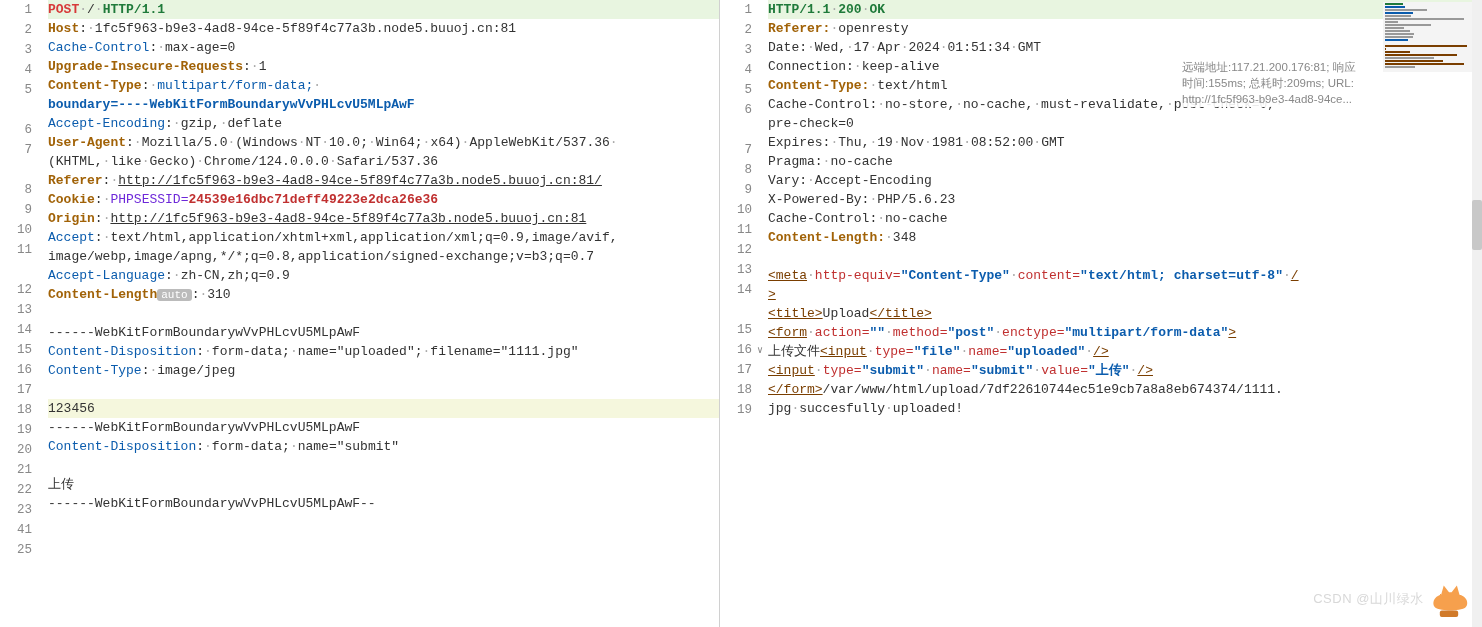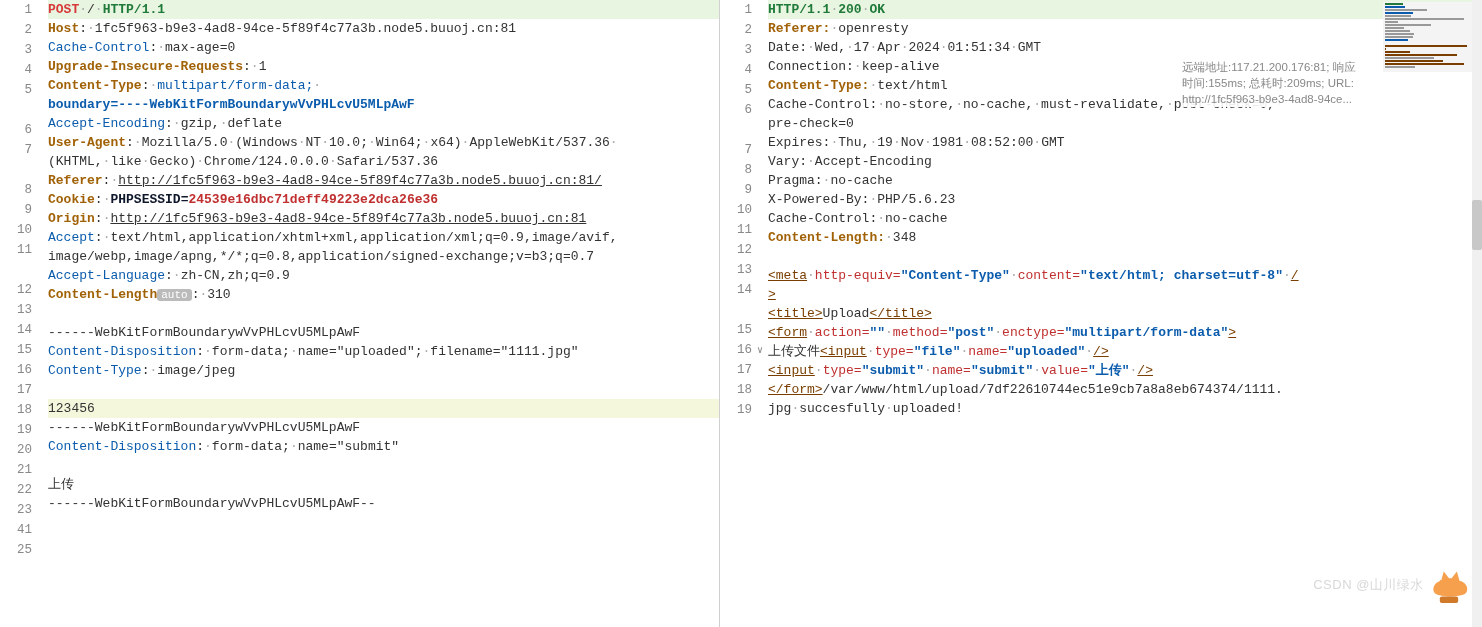--- a/index.html
+++ b/index.html
@@ -15,35 +15,35 @@
   .hl-line { background:#f5f7dd; }
   .hl-first { background:#e8f5e0; }
   .method { color:#d73a3a; font-weight:bold; }
   .proto { color:#1f7a3a; font-weight:bold; }
   .hdr { color:#a16207; font-weight:bold; }
   .hdr-nb { color:#0b5cad; }
   .val { color:#0b5cad; }
   .plain { color:#333; }
   .dim { color:#aaa; }
   .boundary { color:#0b5cad; font-weight:bold; }
-  .sess { color:#0f172a; font-weight:bold; }
+  .sess { color:#6d28d9; font-weight:normal; }
   .sessval { color:#c03030; font-weight:bold; }
   .url { color:#333; text-decoration:underline; }
   .badge { background:#bbb; color:#fff; border-radius:3px; padding:0 4px; font-size:11px; font-weight:normal; }
   .tag  { color:#7a3e00;text-decoration:underline; }
   .attr { color:#c03030; }
   .aval { color:#0b5cad; font-weight:bold; }
   .txt  { color:#333; }
   .infobox { position:absolute; top:11px; right:105px; width:195px; font-family: "Microsoft YaHei","Segoe UI",sans-serif; font-size:11.5px; color:#888; line-height:16px; background:rgba(255,255,255,0.9);margin-top:48px; }
   .minimap { position:absolute; top:2px; right:4px; width:95px; height:70px; background:#f4f4f4; overflow:hidden; }
   .minimap .mline { height:2px; margin:1px 2px; }
   .fold { position:absolute; left:34px; width:12px; text-align:center; color:#888; font-size:10px; cursor:pointer; }
   .scrollbar { position:absolute; right:0; top:0; bottom:0; width:10px; background:#f0f0f0; }
   .scrollbar .thumb { position:absolute; right:0; left:0; top:200px; height:50px; background:#c8c8c8; border-radius:2px; }
-  .watermark { position:absolute; right:12px; bottom:20px; font-family:"Microsoft YaHei",sans-serif; font-size:13px; color:#d8d8d8; letter-spacing:0.5px; pointer-events:none; }
+  .watermark { position:absolute; right:12px; bottom:6px; font-family:"Microsoft YaHei",sans-serif; font-size:13px; color:#d8d8d8; letter-spacing:0.5px; pointer-events:none; }
   .watermark .fox { display:inline-block; width:42px; height:42px; vertical-align:middle; }
 </style>
 </head>
 <body>
 
 <div class="split">
   <div class="pane left">
     <div class="gutter" id="gut-l">
         <div>1</div>
         <div>2</div>
@@ -132,22 +132,22 @@
       </div>
     <div class="code" id="code-r">
         <div class="ln hl-first"><span class="proto">HTTP/1.1</span><span class="dim">·</span><span class="proto">200</span><span class="dim">·</span><span class="proto">OK</span></div>
         <div class="ln"><span class="hdr">Referer:</span><span class="dim">·</span><span class="plain">openresty</span></div>
         <div class="ln"><span class="plain">Date:</span><span class="dim">·</span><span class="plain">Wed,</span><span class="dim">·</span><span class="plain">17</span><span class="dim">·</span><span class="plain">Apr</span><span class="dim">·</span><span class="plain">2024</span><span class="dim">·</span><span class="plain">01:51:34</span><span class="dim">·</span><span class="plain">GMT</span></div>
         <div class="ln"><span class="plain">Connection:</span><span class="dim">·</span><span class="plain">keep-alive</span></div>
         <div class="ln"><span class="hdr">Content-Type:</span><span class="dim">·</span><span class="plain">text/html</span></div>
         <div class="ln"><span class="plain">Cache-Control:</span><span class="dim">·</span><span class="plain">no-store,</span><span class="dim">·</span><span class="plain">no-cache,</span><span class="dim">·</span><span class="plain">must-revalidate,</span><span class="dim">·</span><span class="plain">post-check=0,</span><span class="dim">·</span></div>
         <div class="ln"><span class="plain">pre-check=0</span></div>
         <div class="ln"><span class="plain">Expires:</span><span class="dim">·</span><span class="plain">Thu,</span><span class="dim">·</span><span class="plain">19</span><span class="dim">·</span><span class="plain">Nov</span><span class="dim">·</span><span class="plain">1981</span><span class="dim">·</span><span class="plain">08:52:00</span><span class="dim">·</span><span class="plain">GMT</span></div>
+        <div class="ln"><span class="plain">Pragma:</span><span class="dim">·</span><span class="plain">no-cache</span></div>
         <div class="ln"><span class="plain">Vary:</span><span class="dim">·</span><span class="plain">Accept-Encoding</span></div>
-        <div class="ln"><span class="plain">Pragma:</span><span class="dim">·</span><span class="plain">no-cache</span></div>
         <div class="ln"><span class="plain">X-Powered-By:</span><span class="dim">·</span><span class="plain">PHP/5.6.23</span></div>
         <div class="ln"><span class="plain">Cache-Control:</span><span class="dim">·</span><span class="plain">no-cache</span></div>
         <div class="ln"><span class="hdr">Content-Length:</span><span class="dim">·</span><span class="plain">348</span></div>
         <div class="ln"></div>
         <div class="ln"><span class="tag">&lt;meta</span><span class="dim">·</span><span class="attr">http-equiv=</span><span class="aval">"Content-Type"</span><span class="dim">·</span><span class="attr">content=</span><span class="aval">"text/html; charset=utf-8"</span><span class="dim">·</span><span class="tag">/</span></div>
         <div class="ln"><span class="tag">&gt;</span></div>
         <div class="ln"><span class="tag">&lt;title&gt;</span><span class="txt">Upload</span><span class="tag">&lt;/title&gt;</span></div>
         <div class="ln"><span class="tag">&lt;form</span><span class="dim">·</span><span class="attr">action=</span><span class="aval">""</span><span class="dim">·</span><span class="attr">method=</span><span class="aval">"post"</span><span class="dim">·</span><span class="attr">enctype=</span><span class="aval">"multipart/form-data"</span><span class="tag">&gt;</span></div>
         <div class="ln"><span class="txt">上传文件</span><span class="tag">&lt;input</span><span class="dim">·</span><span class="attr">type=</span><span class="aval">"file"</span><span class="dim">·</span><span class="attr">name=</span><span class="aval">"uploaded"</span><span class="dim">·</span><span class="tag">/&gt;</span></div>
         <div class="ln"><span class="tag">&lt;input</span><span class="dim">·</span><span class="attr">type=</span><span class="aval">"submit"</span><span class="dim">·</span><span class="attr">name=</span><span class="aval">"submit"</span><span class="dim">·</span><span class="attr">value=</span><span class="aval">"上传"</span><span class="dim">·</span><span class="tag">/&gt;</span></div>

